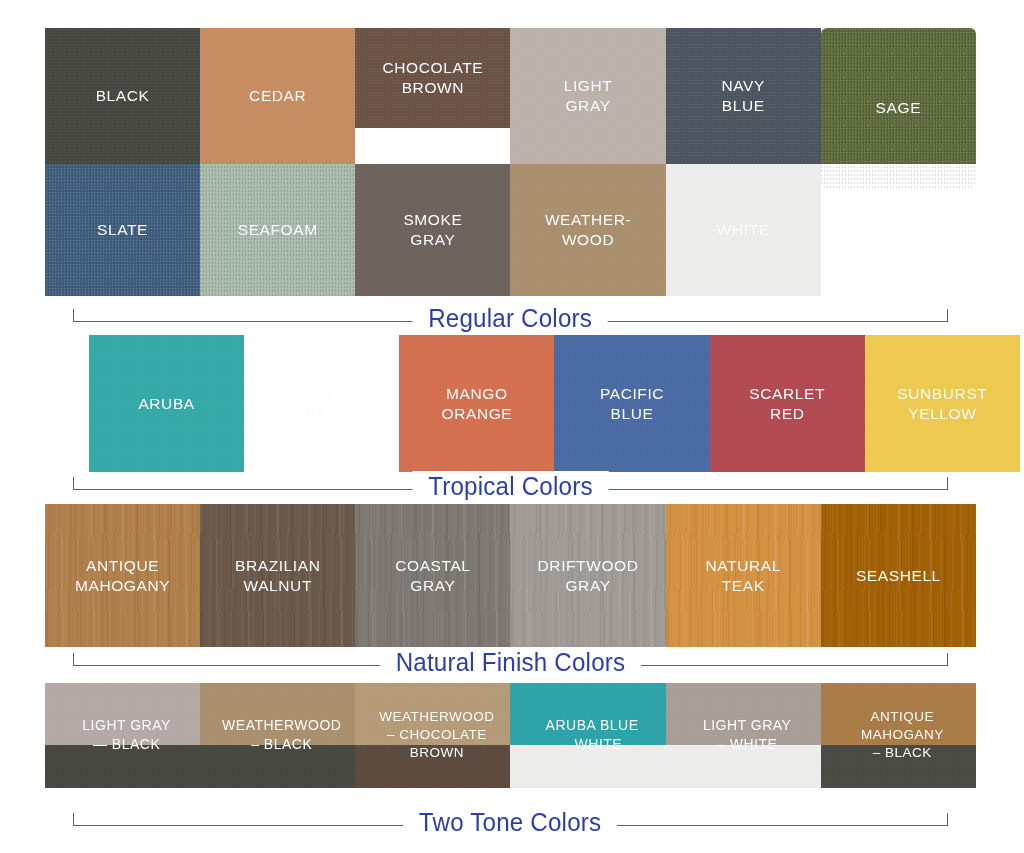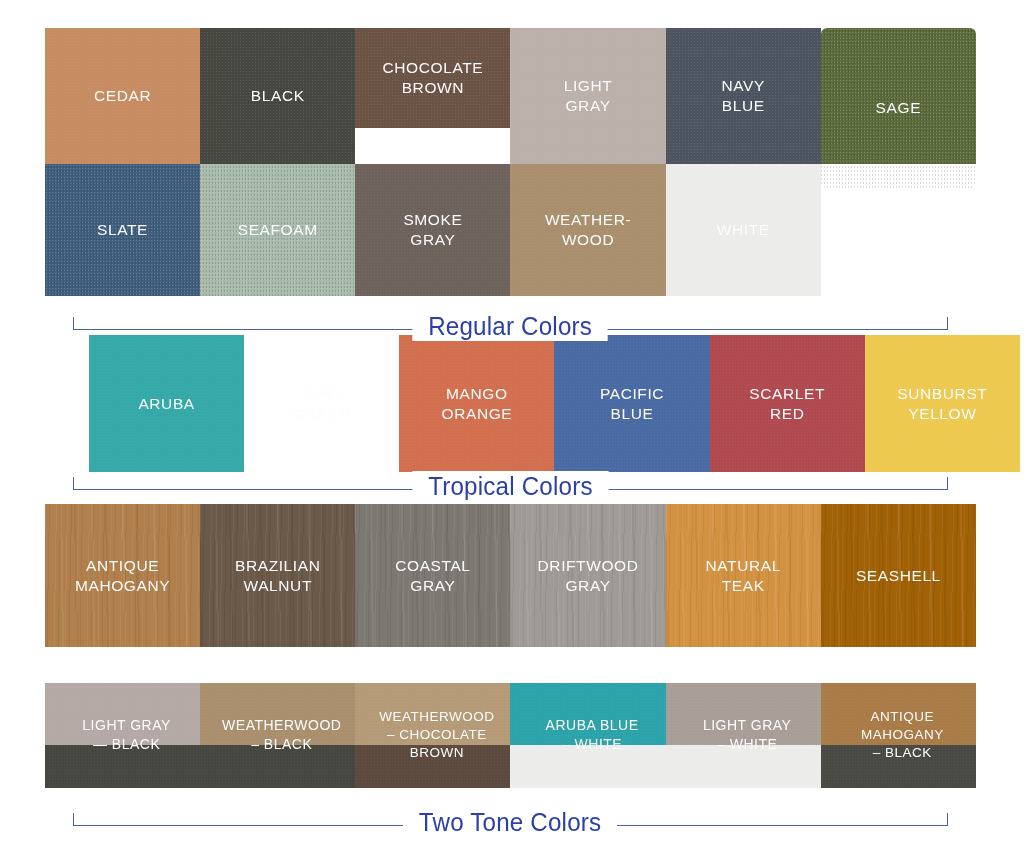--- a/index.html
+++ b/index.html
@@ -164,27 +164,27 @@
     white-space: nowrap;
   }
 </style>
 </head>
 <body>
 
 <div class="page">
 
   <div class="group" id="group-0" style="top:28px;">
     <div class="swatch-row" id="g0r0" style="height: 136px;">
-        <div class="swatch" style="height: 136px; background: rgb(199, 140, 98);">
-          <div class="grain soft"></div>
-          <div class="label">CEDAR</div>
-        </div>
         <div class="swatch" style="height: 136px; background: rgb(71, 71, 65);">
           <div class="grain"></div>
           <div class="label">BLACK</div>
+        </div>
+        <div class="swatch" style="height: 136px; background: rgb(199, 140, 98);">
+          <div class="grain soft"></div>
+          <div class="label">CEDAR</div>
         </div>
         <div class="swatch" style="height: 100px; background: rgb(106, 82, 69);">
           <div class="grain"></div>
           <div class="label">CHOCOLATE<br>BROWN</div>
         </div>
         <div class="swatch" style="height: 136px; background: rgb(188, 176, 171);">
           <div class="grain soft"></div>
           <div class="label">LIGHT<br>GRAY</div>
         </div>
         <div class="swatch" style="height: 136px; background: rgb(76, 85, 95);">
@@ -213,21 +213,21 @@
           <div class="grain soft"></div>
           <div class="label">WEATHER-<br>WOOD</div>
         </div>
         <div class="swatch" style="height: 132px; background: rgb(236, 236, 235);">
           <div class="grain soft"></div>
           <div class="label">WHITE</div>
         </div>
         <div class="swatch empty" style="height: 132px; background: rgb(255, 255, 255);"></div>
       </div>
   </div>
-  <div class="caption" style="top:304px;align-items:center;">
+  <div class="caption" style="top:296px;align-items:center;">
     <div class="bracket"></div>
     <div class="cap-text">Regular Colors</div>
   </div>
 
   <div class="group" id="group-1" style="top:335px;">
     <div class="swatch-row" id="g1r0" style="height: 137px; padding-left: 44px;">
         <div class="swatch" style="height: 137px; background: rgb(53, 168, 168);">
           <div class="grain soft"></div>
           <div class="label">ARUBA</div>
         </div>
@@ -279,20 +279,24 @@
         <div class="swatch" style="height: 143px; background: rgb(211, 146, 65);">
           <div class="wood"></div>
           <div class="label">NATURAL<br>TEAK</div>
         </div>
         <div class="swatch" style="height: 143px; background: #a16207;">
           <div class="wood"></div>
           <div class="label">SEASHELL</div>
         </div>
       </div>
   </div>
+  <div class="caption" style="top:640px;">
+    <div class="bracket"></div>
+    <div class="cap-text">Natural Finish Colors</div>
+  </div>
 
   <div class="group" id="group-3" style="top:683px;">
     <div class="swatch-row" id="g3r0" style="height: 105px;">
         <div class="swatch two-tone" style="height: 105px;">
           <div class="tt-top" style="background: rgb(180, 169, 164);">
             <div class="grain soft"></div>
           </div>
           <div class="tt-bot" style="background: rgb(71, 71, 65);">
             <div class="grain soft"></div>
           </div>

